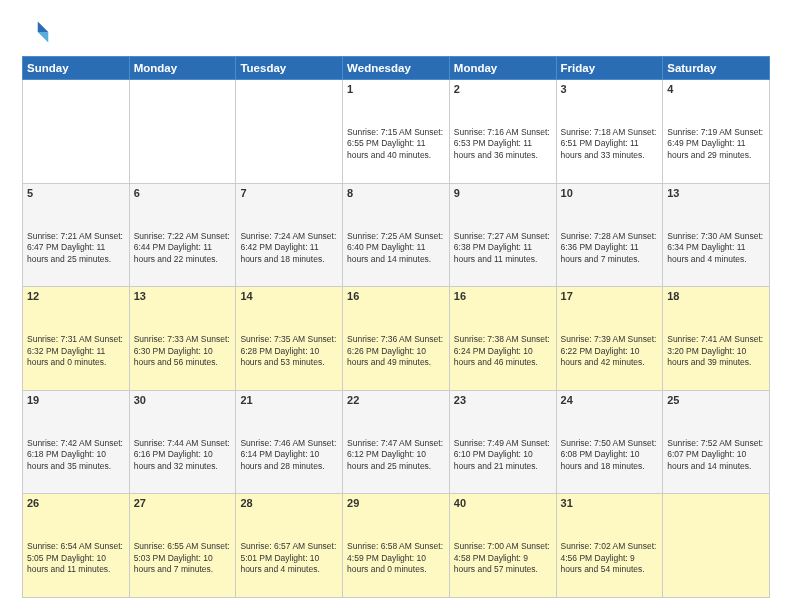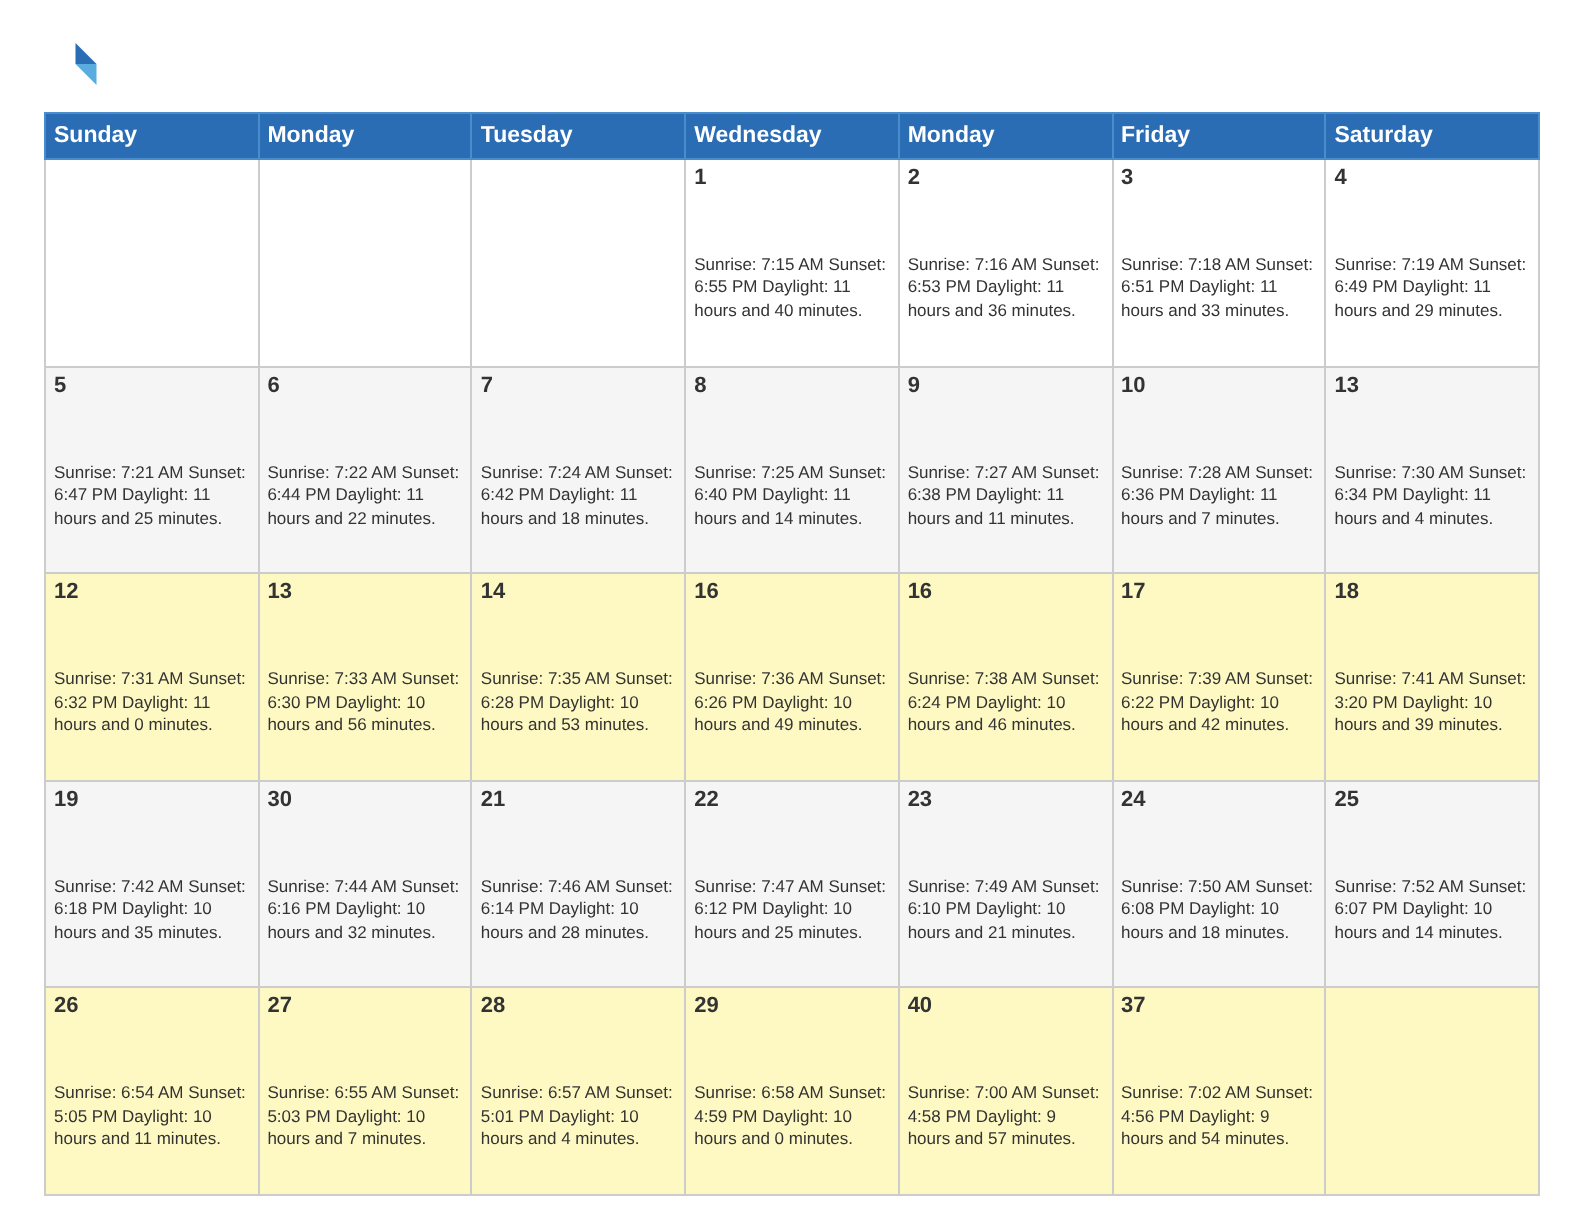--- a/index.html
+++ b/index.html
@@ -359,21 +359,21 @@
 and 0 minutes.</div>
           </td>
           <td>
             <div class="day-num">40</div>
             <div class="day-info">Sunrise: 7:00 AM
 Sunset: 4:58 PM
 Daylight: 9 hours
 and 57 minutes.</div>
           </td>
           <td>
-            <div class="day-num">37</div>
+            <div class="day-num">31</div>
             <div class="day-info">Sunrise: 7:02 AM
 Sunset: 4:56 PM
 Daylight: 9 hours
 and 54 minutes.</div>
           </td>
           <td class="empty-cell"></td>
         </tr>
       </tbody>
   </table>
 </div>

